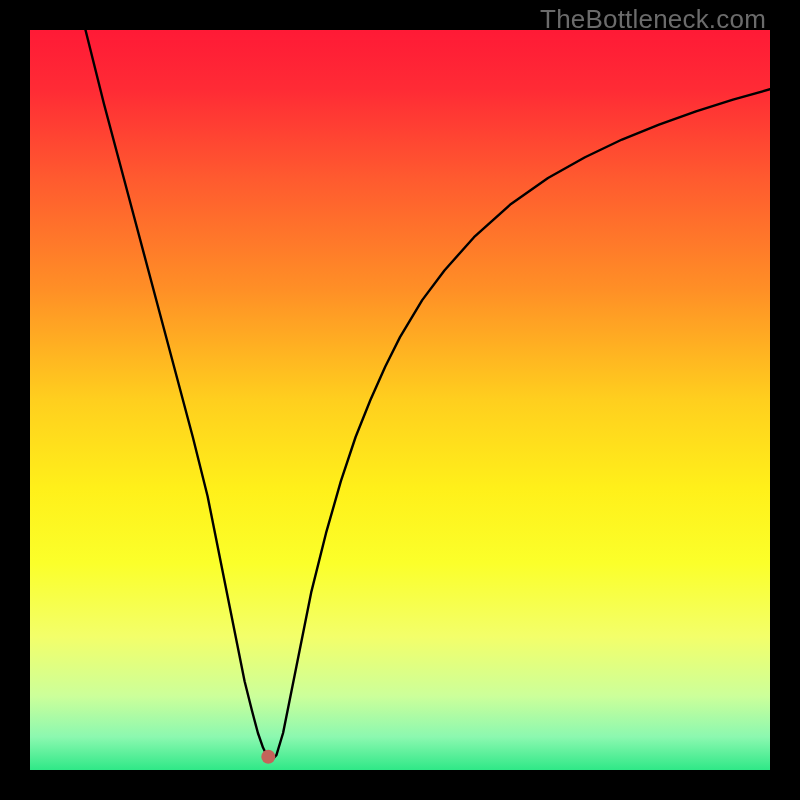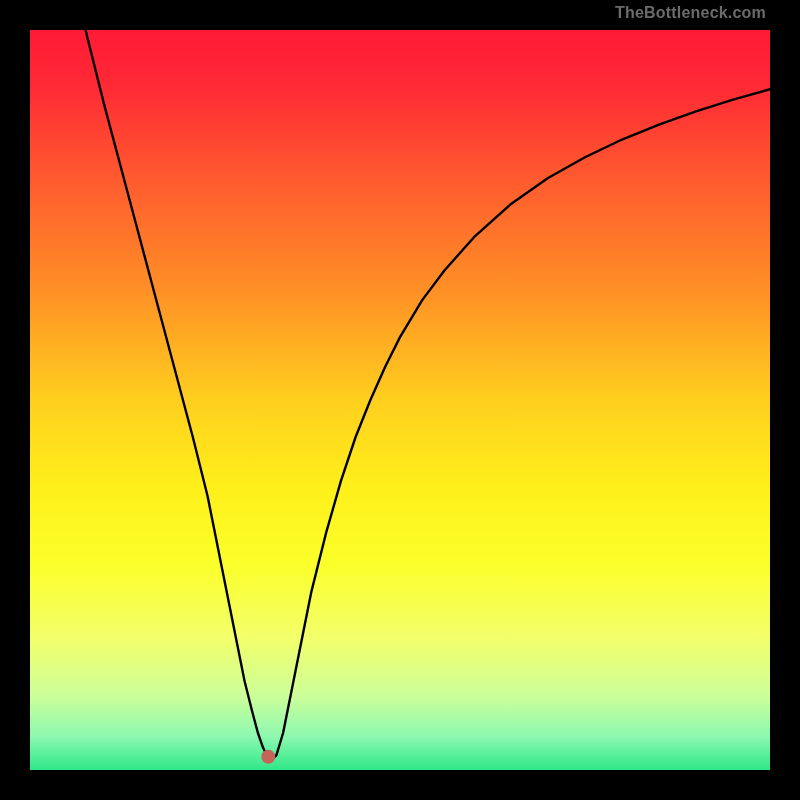--- a/index.html
+++ b/index.html
@@ -24,22 +24,22 @@
     left: 0;
     top: 0;
     width: 740px;
     height: 740px;
   }
   .watermark {
     position: absolute;
     top: 4px;
     right: 34px;
     color: #6b6b6b;
-    font-size: 16px;
-    font-weight: 700;
+    font-size: 26px;
+    font-weight: 400;
     letter-spacing: 0.2px;
     z-index: 10;
   }
   svg { display: block; }
 </style>
 </head>
 <body>
 
 <div class="watermark">TheBottleneck.com</div>
 

